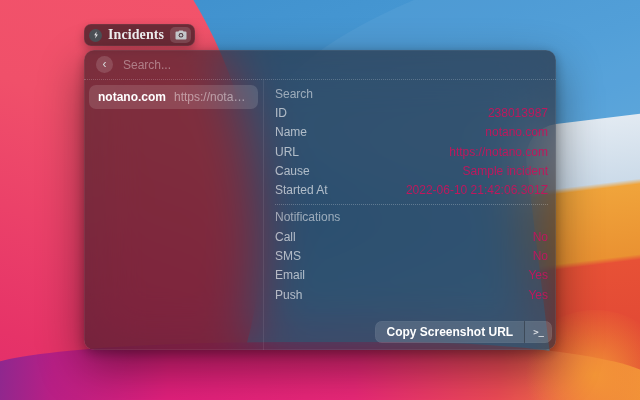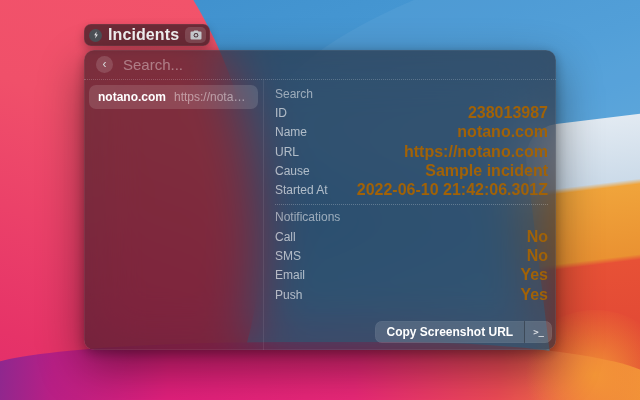--- a/index.html
+++ b/index.html
@@ -25,60 +25,60 @@
   .wp-orange-corner { position:absolute; right:-30px; bottom:-40px; width:150px; height:130px;
     border-radius:50%; background:radial-gradient(circle, rgba(243,150,54,0.95) 0%, rgba(243,150,54,0) 70%); }
 
   
   .pill { position:absolute; left:84px; top:24px; height:22px; display:flex; align-items:center;
     gap:6px; padding:0 4px 0 5px; border-radius:7px;
     background:rgba(28,20,24,0.62); backdrop-filter:blur(14px);
     box-shadow:0 4px 10px rgba(0,0,0,0.25), inset 0 0 0 0.5px rgba(255,255,255,0.1); }
   .pill-circle { width:13px; height:13px; border-radius:50%; background:#4d5157;
     display:flex; align-items:center; justify-content:center; flex:0 0 auto; }
-  .pill-label { color:#f2f2f3; font-size:16px; font-weight:700; letter-spacing:0.1px; }
+  .pill-label { color:#f2f2f3; font-size:14px; font-weight:700; letter-spacing:0.1px;font-family:Liberation Serif, serif; }
   .pill-cam { width:21px; height:16px; border-radius:5px; background:rgba(255,255,255,0.14);
     display:flex; align-items:center; justify-content:center; }
 
   
   .window { position:absolute; left:84px; top:50px; width:472px; height:300px; border-radius:10px;
     background:rgba(32,24,29,0.58); backdrop-filter:blur(26px) saturate(1.15);
     box-shadow:0 18px 45px rgba(0,0,0,0.45), 0 3px 12px rgba(0,0,0,0.3),
       inset 0 0 0 0.5px rgba(255,255,255,0.12);
     display:flex; flex-direction:column; overflow:hidden; }
   @supports not (backdrop-filter: blur(1px)) {
     .window { background:linear-gradient(110deg, #4e2c34 0%, #47282f 40%, #3c2a31 68%, #343740 100%); }
     .pill { background:#3a242c; }
   }
 
   .searchbar { height:30px; flex:0 0 auto; display:flex; align-items:center; gap:10px;
     padding:0 12px; border-bottom:1px dotted rgba(255,255,255,0.2); }
   .back-btn { width:17px; height:17px; border-radius:50%; background:rgba(255,255,255,0.14);
     display:flex; align-items:center; justify-content:center; cursor:pointer; flex:0 0 auto; }
   .back-btn span { color:#d6d8da; font-size:12px; line-height:1; margin-top:-1.5px; }
   .search-input { background:transparent; border:none; outline:none; color:#3b82f6;
-    font-size:15px; font-family:"Liberation Sans", sans-serif; flex:1; }
+    font-size:12px; font-family:"Liberation Sans", sans-serif; flex:1; }
   .search-input::placeholder { color:rgba(255,255,255,0.38); }
 
   .content { flex:1; display:flex; min-height:0; }
   .list-panel { width:179px; flex:0 0 auto; padding:5px; }
   .v-divider { width:1px; background:rgba(255,255,255,0.08); flex:0 0 auto; }
 
   .list-item { border-radius:7px; padding:5px 9px; display:flex; align-items:baseline; gap:8px;
     cursor:pointer; white-space:nowrap; overflow:hidden; }
   .list-item.selected { background:rgba(255,255,255,0.13); }
   .li-name { color:#ffffff; font-size:12px; font-weight:700; }
   .li-url { color:rgba(255,255,255,0.45); font-size:12px; overflow:hidden; text-overflow:ellipsis; }
 
   .detail { flex:1; padding:4px 8px 0 11px; display:flex; flex-direction:column; min-width:0; }
   .sec-header { height:19.3px; display:flex; align-items:center;
     color:rgba(255,255,255,0.52); font-size:12px; }
   .drow { height:19.3px; display:flex; align-items:center; justify-content:space-between; gap:24px;text-align:center; }
   .dlabel { color:rgba(255,255,255,0.62); font-size:12px; white-space:nowrap; }
-  .dvalue { color:#a16207; font-size:16px; font-weight:700; white-space:nowrap; }
+  .dvalue { color:#be185d; font-size:12px; font-weight:400; white-space:nowrap; }
   .sec-divider { border-top:1px dotted rgba(255,255,255,0.24); margin:4px 0 3px 0; }
 
   .action-bar { position:absolute; right:4px; bottom:7px; display:flex; align-items:stretch;
     border-radius:7px; overflow:hidden; background:rgba(255,255,255,0.13); cursor:pointer;
     box-shadow:inset 0 0 0 0.5px rgba(255,255,255,0.06); }
   .action-label { padding:4px 11px; color:#ffffff; font-size:12px; font-weight:700;
     display:flex; align-items:center; }
   .action-sep { width:1px; background:rgba(0,0,0,0.28); }
   .action-key { padding:4px 8px; display:flex; align-items:center; justify-content:center;
     color:rgba(255,255,255,0.8); font-size:9px; font-weight:700;

